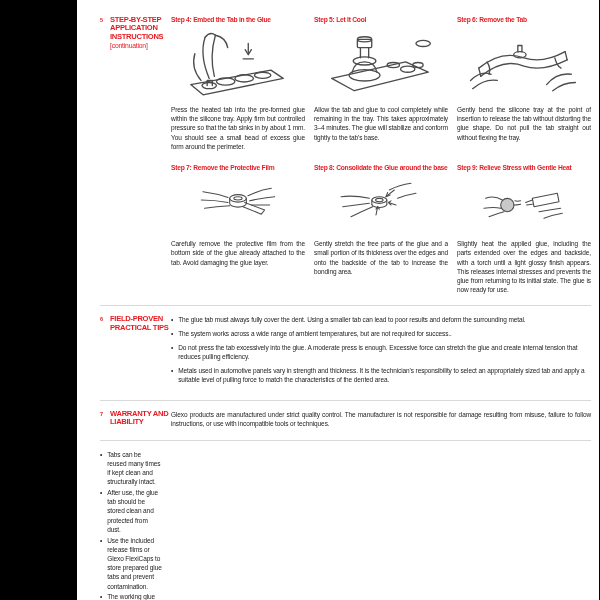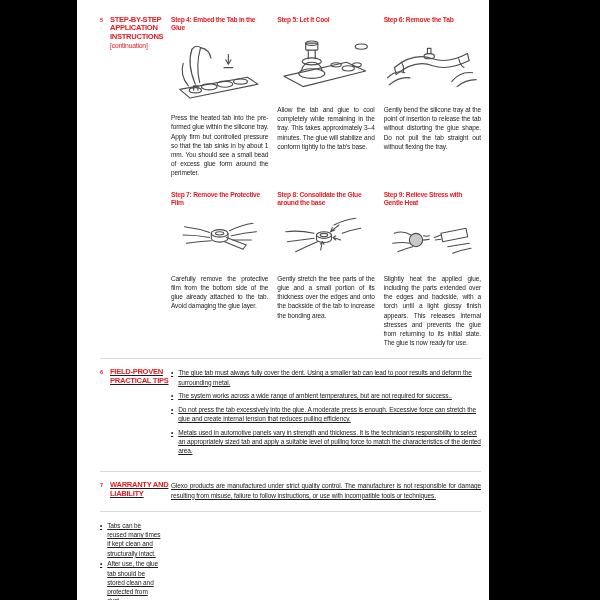--- a/index.html
+++ b/index.html
@@ -2,29 +2,29 @@
 <html><head>
 <meta charset="utf-8">
 <style>
   html,body{margin:0;padding:0;}
   body{
     width:600px;height:600px;background:#000;position:relative;overflow:hidden;
     font-family:"Liberation Sans", sans-serif;
     -webkit-font-smoothing:antialiased;
   }
   .page{
-    position:absolute;left:77px;top:0;width:412px;height:600px;background:#fff;
+    position:absolute;left:77px;top:0;width:522px;height:600px;background:#fff;
     box-sizing:border-box;padding:16px 8px 0 23px;overflow:hidden;color:#1d1d1d;
   }
   
   .steps-grid{
     display:grid;grid-template-columns:62px 1fr 1fr 1fr;
     column-gap:9px;row-gap:13px;
   }
-  .row{display:grid;grid-template-columns:62px 1fr;column-gap:9px;text-decoration:underline;}
+  .row{display:grid;grid-template-columns:62px 1fr;column-gap:9px;}
   
   .side{position:relative;padding-left:10px;}
   .num{
     position:absolute;left:0;top:1px;font-size:5.5px;font-weight:bold;color:#e51b22;
   }
   .side-title{
     margin:0;font-size:7.6px;font-weight:bold;color:#e51b22;line-height:1.1;
     letter-spacing:-0.3px;width:74px;text-transform:uppercase;
   }
   .side-sub{font-size:6.8px;color:#e51b22;letter-spacing:-0.2px;margin-top:1px;}

